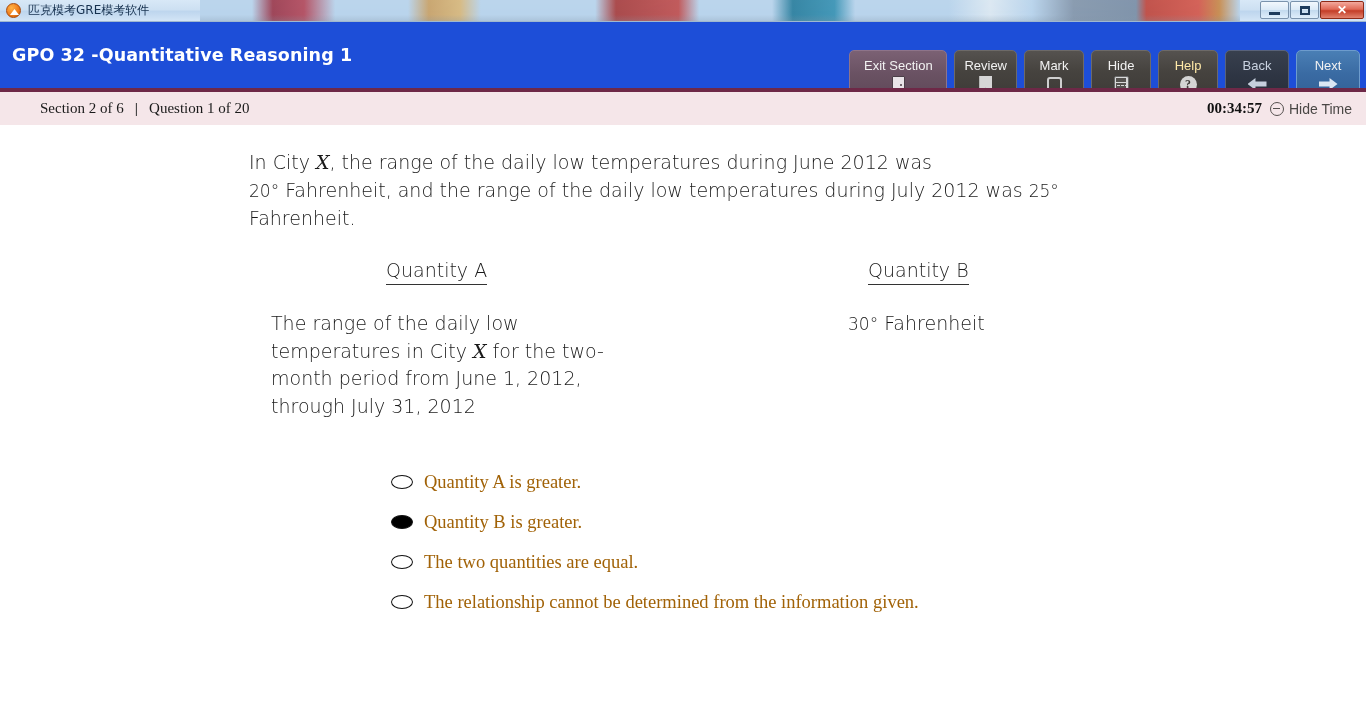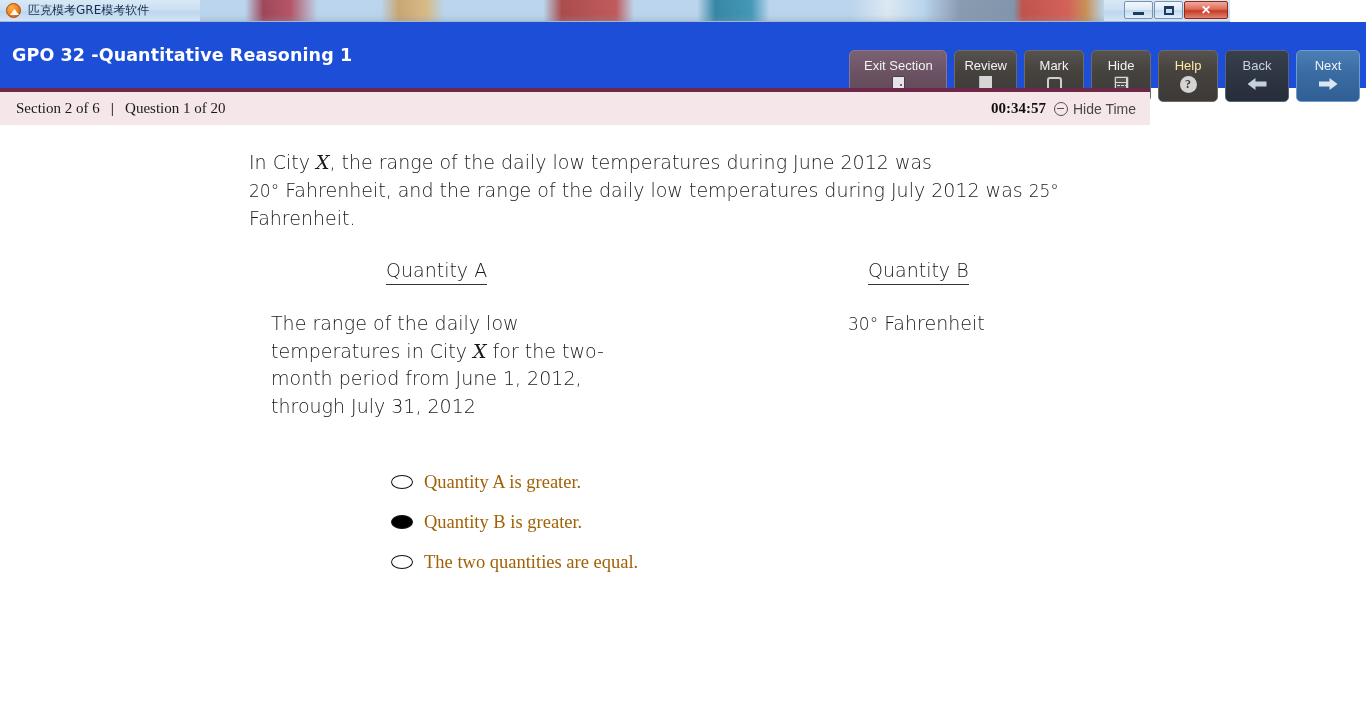--- a/index.html
+++ b/index.html
@@ -5,21 +5,21 @@
   * { box-sizing: border-box; margin: 0; padding: 0; }
   html, body {
     width: 1366px; height: 728px;
     overflow: hidden;
     font-family: "Liberation Sans", sans-serif;
     background: #ffffff;
   }
 
   
   .os-titlebar {
-    position: absolute; left: 0; top: 0; width: 1230px; height: 22px;
+    position: absolute; left: 0; top: 0; width: 1366px; height: 22px;
     background: linear-gradient(to bottom, #d8e8f7 0%, #cde0f2 45%, #bed6ee 55%, #d3e5f6 100%);
     display: flex; align-items: center;
     border-bottom: 1px solid #9fb8cf;
   }
   .os-left { display: flex; align-items: center; gap: 7px; padding-left: 6px; }
   .app-icon {
     width: 15px; height: 15px; border-radius: 50%;
     background: radial-gradient(circle at 35% 30%, #ffb347 0%, #f07d1b 55%, #c85a08 100%);
     border: 1px solid #a8490a;
     position: relative;
@@ -166,25 +166,26 @@
   
   .arrow-left, .arrow-right {
     width: 19px; height: 14px; background: #c6cfdd;
   }
   .arrow-right { clip-path: polygon(0 32%, 58% 32%, 58% 8%, 100% 50%, 58% 92%, 58% 68%, 0 68%); }
   .arrow-left  { clip-path: polygon(100% 32%, 42% 32%, 42% 8%, 0 50%, 42% 92%, 42% 68%, 100% 68%); }
   .tb-btn.next .arrow-right { background: #dbe6f3; }
 
   
   .status-bar {
-    position: absolute; left: 0; top: 88px; width: 1150px; height: 37px;
+    position: absolute; left: 0; top: 88px; width: 1366px; height: 37px;
     background: #f5e6e9;
     border-top: 4px solid #6e2847;
     display: flex; align-items: center;
     font-family: "Liberation Serif", serif;
+    padding-left: 24px;
   }
   .status-left {
     padding-left: 16px; font-size: 15px; color: #1a1a1a;
     display: flex; align-items: center; gap: 11px;
   }
   .status-sep { color: #3a3a3a; font-weight: bold; }
   .status-right {
     margin-left: auto; padding-right: 14px;
     display: flex; align-items: center; gap: 8px;
   }
@@ -381,15 +382,19 @@
       <span class="choice-label">Quantity A is greater.</span>
     </div>
     <div class="choice">
       <span class="radio selected"></span>
       <span class="choice-label">Quantity B is greater.</span>
     </div>
     <div class="choice">
       <span class="radio"></span>
       <span class="choice-label">The two quantities are equal.</span>
     </div>
+    <div class="choice">
+      <span class="radio"></span>
+      <span class="choice-label">The relationship cannot be determined from the information given.</span>
+    </div>
   </div>
 
 </div>
 
 </body></html>

